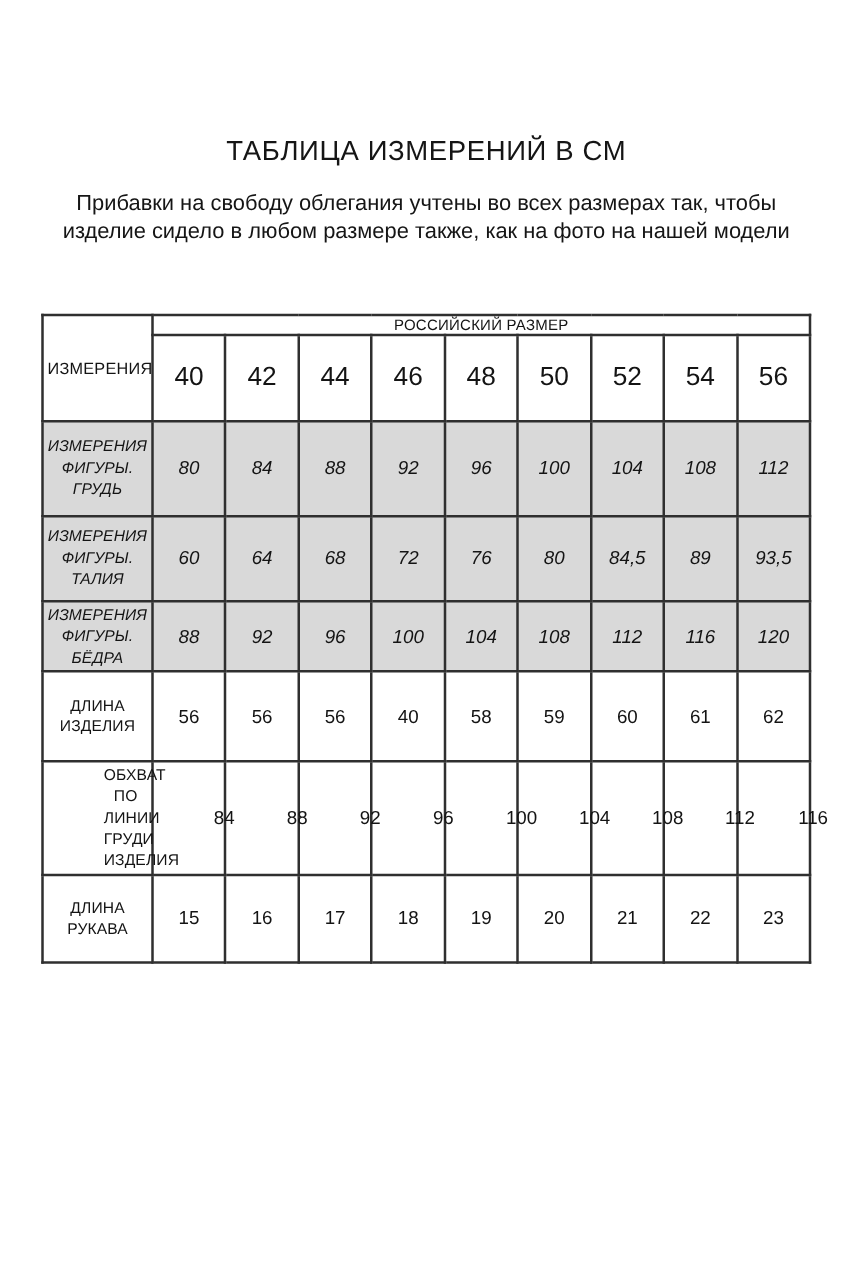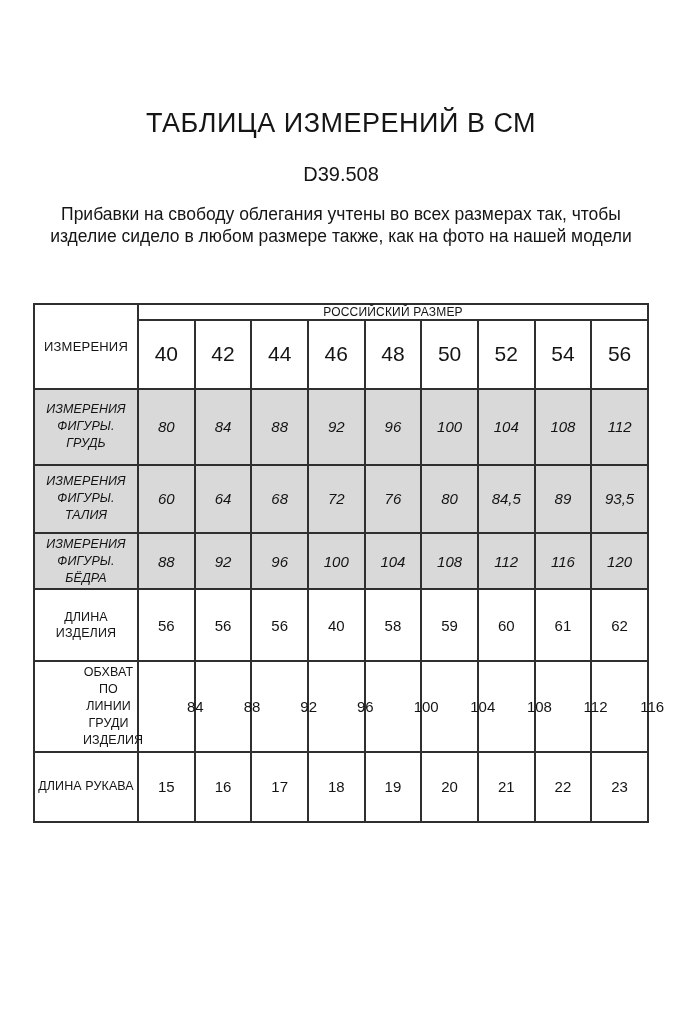--- a/index.html
+++ b/index.html
@@ -9,21 +9,21 @@
     height: 1024px;
     font-family: "Liberation Sans", sans-serif;
     color: #111111;
     overflow: hidden;
   }
   .page { width: 682px; height: 1024px; position: relative; }
 
   .title {
     margin-top: 108px;
     text-align: center;
-    font-size: 27px;
+    font-size: 22px;
     font-weight: 400;
     letter-spacing: 0.5px;
     color: #151515;
   }
   .article {
     margin-top: 24px;
     text-align: center;
     font-size: 20px;
     font-weight: 400;
     color: #151515;
@@ -44,21 +44,21 @@
     table-layout: fixed;
   }
   table.size-table td {
     border: 2px solid #2f2f2f;
     text-align: center;
     vertical-align: middle;
     padding: 2px 3px;
     color: #141414;
   }
   td.corner {
-    width: 104px;
+    width: 88px;
     font-size: 13px;
     letter-spacing: 0.2px;
   }
   tr.hdr-span td.size-span {
     height: 16px;
     font-size: 12px;
     padding: 0;
     letter-spacing: 0.2px;
   }
   tr.hdr-sizes td {
@@ -83,21 +83,20 @@
   tr.row-4 td { height: 72px; padding-left: 48px; }
   tr.row-5 td { height: 70px; }
 </style>
 </head>
 <body>
 
 <div class="page">
 
   <h1 class="title">ТАБЛИЦА ИЗМЕРЕНИЙ В СМ</h1>
 
-  <div class="article">D39.508</div>
 
   <p class="note">Прибавки на свободу облегания учтены во всех размерах так, чтобы изделие сидело в любом размере также, как на фото на нашей модели</p>
 
   <table class="size-table">
     <tbody>
       <tr class="hdr-span">
         <td class="corner" rowspan="2">ИЗМЕРЕНИЯ</td>
         <td class="size-span" colspan="9">РОССИЙСКИЙ РАЗМЕР</td>
       </tr>
       <tr class="hdr-sizes">

